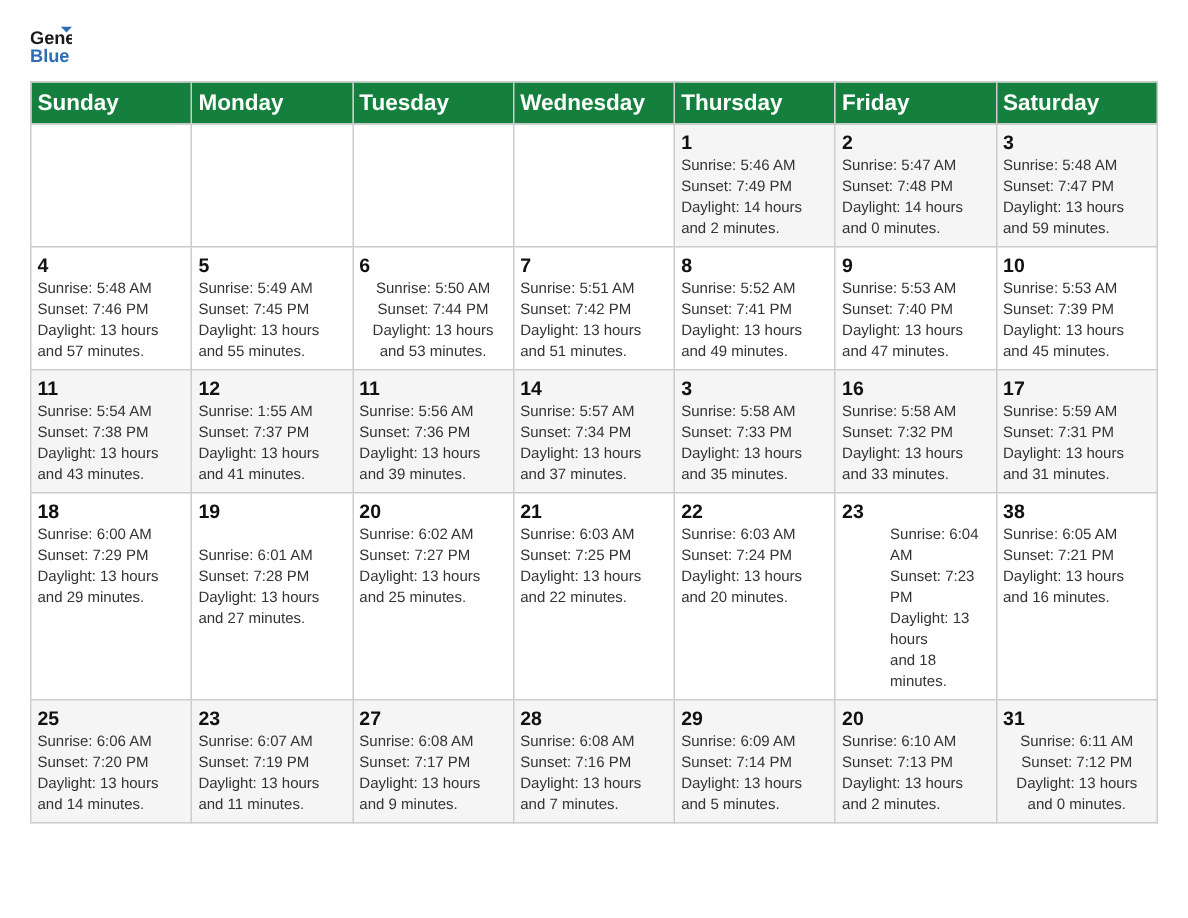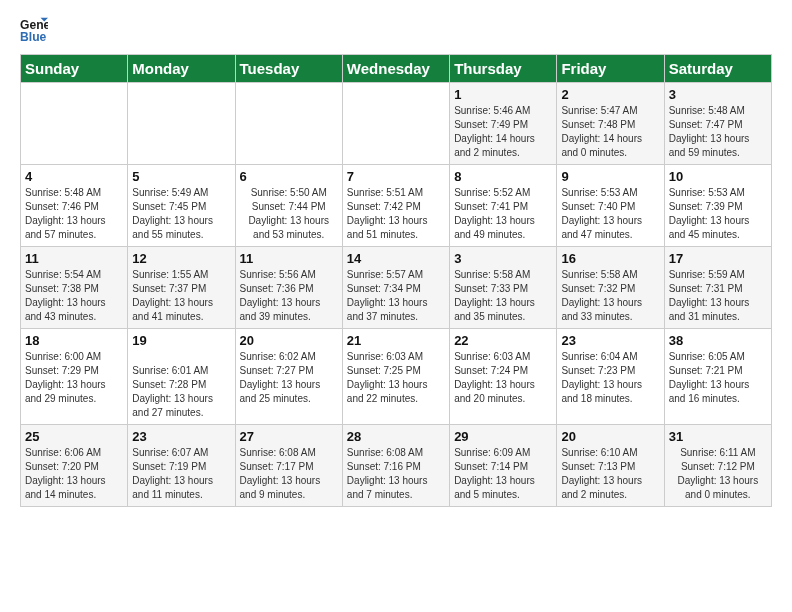--- a/index.html
+++ b/index.html
@@ -279,21 +279,21 @@
           </td>
           <td>
             <div class="day-number">22</div>
             <div class="day-info" style="white-space: pre-line;">Sunrise: 6:03 AM
 Sunset: 7:24 PM
 Daylight: 13 hours
 and 20 minutes.</div>
           </td>
           <td>
             <div class="day-number">23</div>
-            <div class="day-info" style="white-space: pre-line;">Sunrise: 6:04 AM
+            <div class="day-info" style="white-space: pre-line; margin-left: 32px;">Sunrise: 6:04 AM
 Sunset: 7:23 PM
 Daylight: 13 hours
 and 18 minutes.</div>
           </td>
           <td>
             <div class="day-number">38</div>
             <div class="day-info" style="white-space: pre-line;">Sunrise: 6:05 AM
 Sunset: 7:21 PM
 Daylight: 13 hours
 and 16 minutes.</div>

